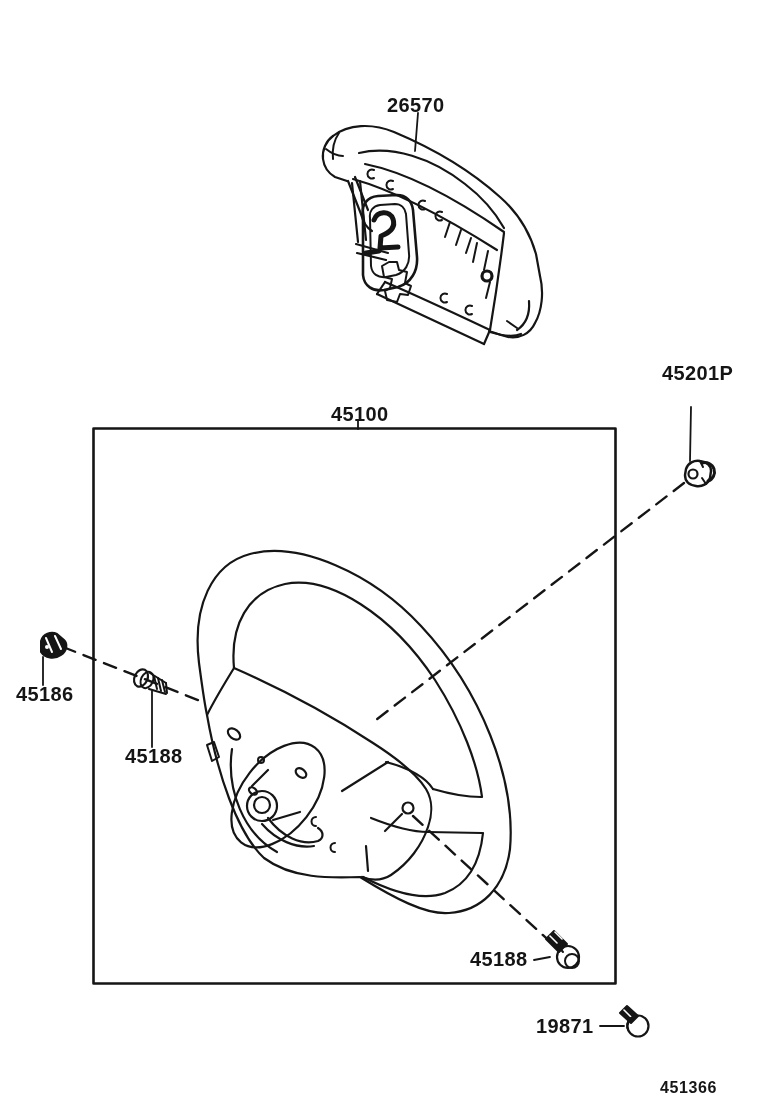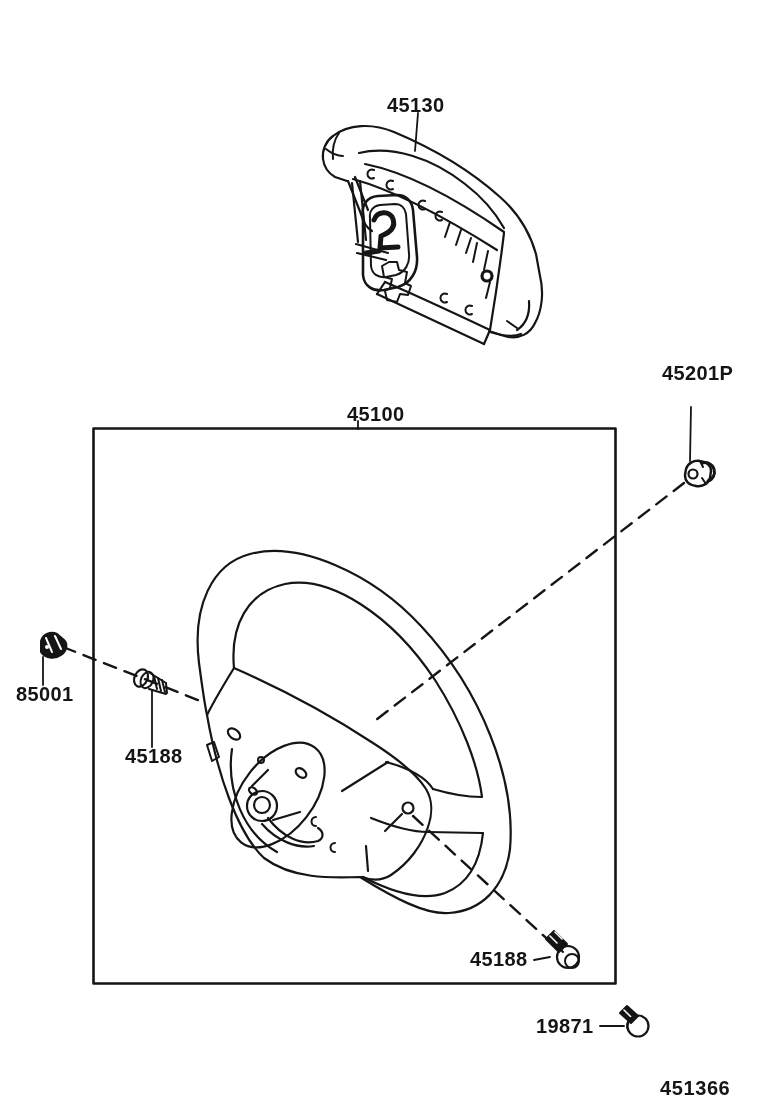--- a/index.html
+++ b/index.html
@@ -16,21 +16,21 @@
     font-size:20px;
     font-weight:700;
     letter-spacing:0.4px;
     color:#151515;
     line-height:18px;
     white-space:nowrap;
     user-select:none;
   }
   .fig-num{
     position:absolute;
-    font-size:20px;
+    font-size:16px;
     font-weight:700;
     letter-spacing:0.6px;
     color:#151515;
     line-height:18px;
   }
 </style>
 </head>
 <body>
 
 <div class="stage">
@@ -191,22 +191,22 @@
       <g>
         <path d="M 620 1013 L 627 1006 L 638 1016 L 631 1023 Z" fill="#151515" stroke-width="2"></path>
         <path d="M 624 1010 L 631 1017" stroke="#ffffff" stroke-width="1.6"></path>
         <circle cx="638" cy="1026" r="10.5" stroke-width="2.2"></circle>
         <path d="M 631 1018 A 9.5 9.5 0 0 0 628.5 1031" stroke-width="1.8"></path>
       </g>
 
     </g>
   </svg>
 
-  <div class="callout" style="left:387px;top:96px">45130</div>
-  <div class="callout" style="left:347px;top:405px">45100</div>
+  <div class="callout" style="left:387px;top:96px">26570</div>
+  <div class="callout" style="left:331px;top:405px">45100</div>
   <div class="callout" style="left:662px;top:364px">45201P</div>
-  <div class="callout" style="left:16px;top:685px">85001</div>
+  <div class="callout" style="left:16px;top:685px">45186</div>
   <div class="callout" style="left:125px;top:747px">45188</div>
   <div class="callout" style="left:470px;top:950px">45188</div>
   <div class="callout" style="left:536px;top:1017px">19871</div>
   <div class="fig-num" style="left:660px;top:1079px">451366</div>
 
 </div>
 
 </body></html>

